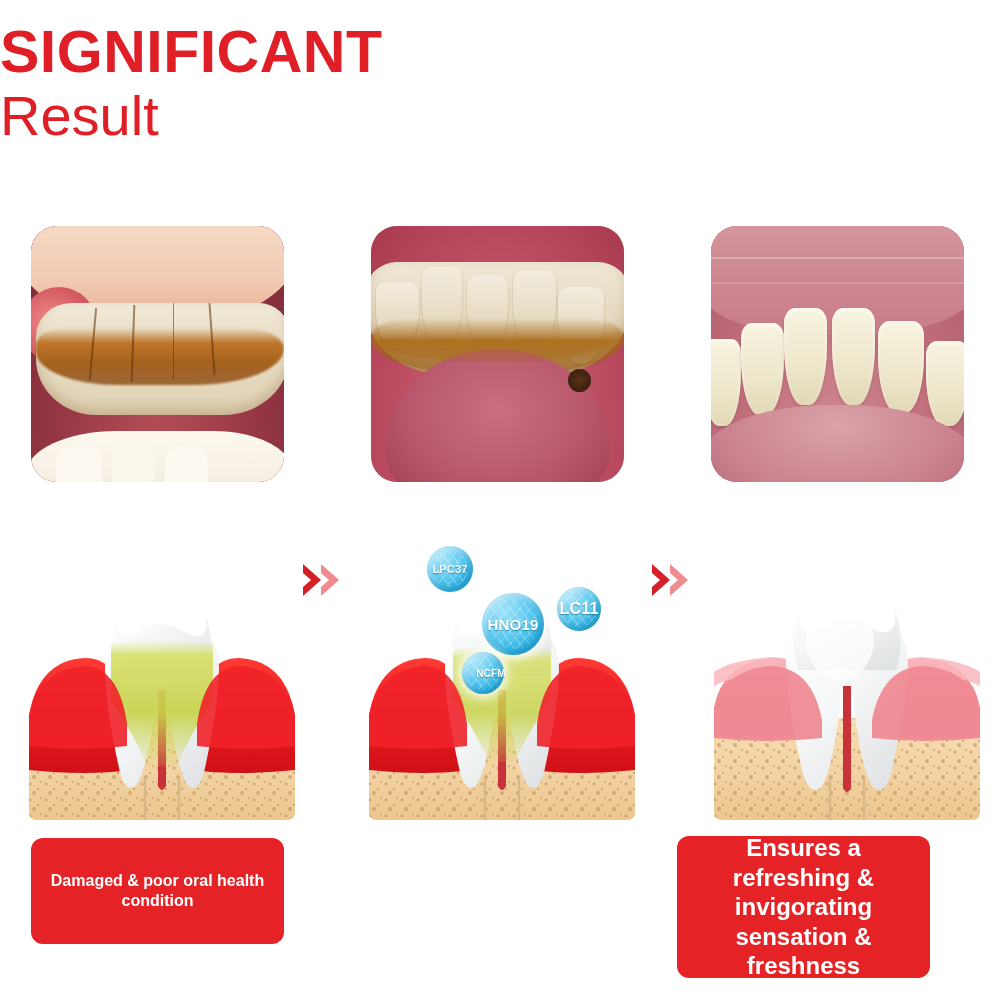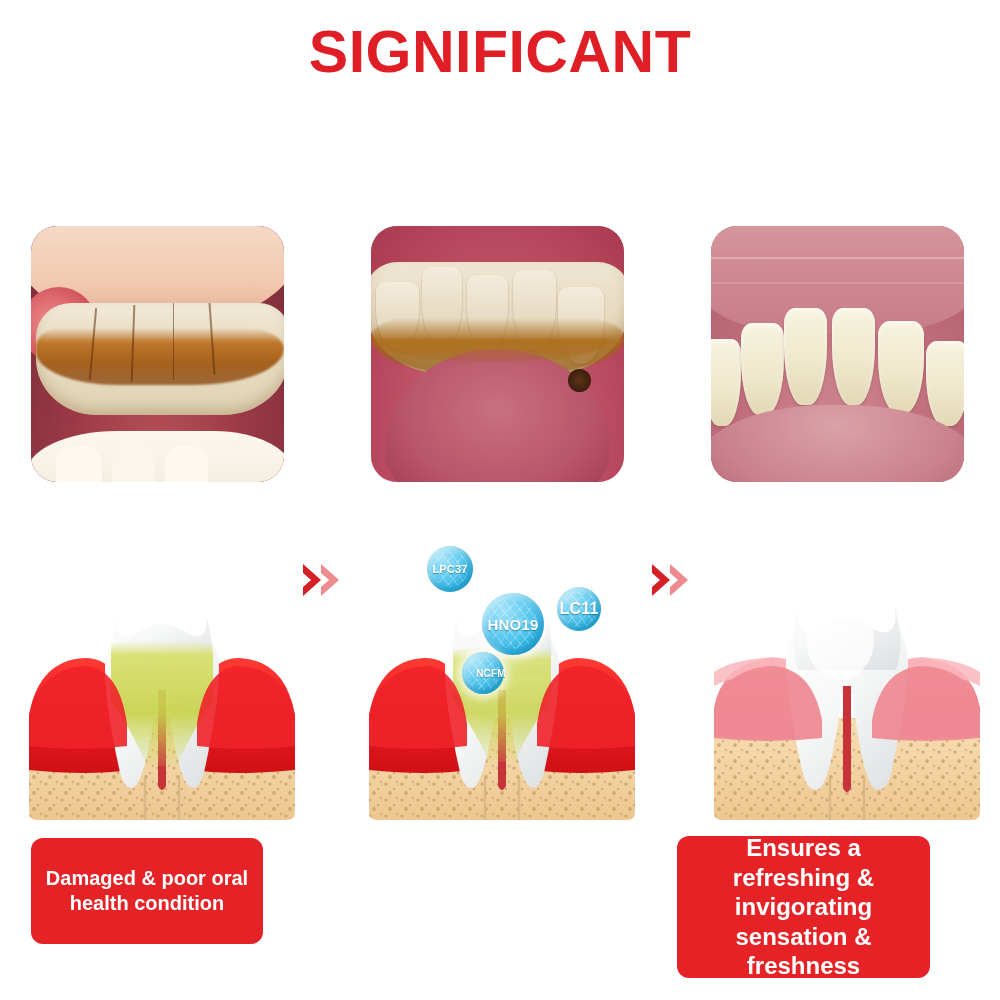--- a/index.html
+++ b/index.html
@@ -5,21 +5,21 @@
   * { box-sizing: border-box; margin: 0; padding: 0; }
   html, body {
     width: 1000px; height: 1000px;
     background: #ffffff;
     font-family: "Liberation Sans", sans-serif;
     overflow: hidden;
   }
   .page { position: relative; width: 1000px; height: 1000px; background: #fff; }
 
   
-  .title-block { position: absolute; left: 0; top: 22px; width: 1000px; text-align: center; }
+  .title-block { position: absolute; left: 0; top: 22px; width: 1000px; }
   .title-line1 {
     font-size: 59px; font-weight: 700; letter-spacing: 0.5px;
     color: #e01e26; line-height: 1.05; font-family: "Liberation Sans", sans-serif;
   }
   .title-line2 {
     font-size: 56px; font-weight: 400; color: #e01e26;
     line-height: 1.08; margin-top: 2px; font-family: "Liberation Sans", sans-serif;
   }
 
   
@@ -130,31 +130,32 @@
 
   
   .caps { position: absolute; top: 836px; left: 0; width: 1000px; height: 120px; }
   .cap {
     position: absolute; border-radius: 12px; background: #e52226;
     color: #ffffff; display: flex; align-items: center; justify-content: center;
     text-align: center; font-weight: 700; line-height: 1.23;
     padding: 6px 10px;
     font-family: "Liberation Sans", sans-serif;
   }
-  .cap.c1 { left: 31px;  top: 2px; width: 232px; height: 106px; font-size: 20px; }
+  .cap.c1 { left: 31px;  top: 2px; width: 253px; height: 106px; font-size: 16px; }
   .cap.c2 { left: 371px; top: 0px; width: 253px; height: 118px; font-size: 21.5px; }
   .cap.c3 { left: 677px; top: 0px; width: 253px; height: 142px; font-size: 24px; }
 </style>
 </head>
 <body>
 
 <div class="page">
 
   <div class="title-block">
     <div class="title-line1">SIGNIFICANT</div>
+    <div class="title-line2">Result</div>
   </div>
 
   <div class="photo-row">
 
     <div class="photo p1">
       <div class="inner">
         <div class="ph1-bg"></div>
         <div class="ph1-lip"></div>
         <div class="ph1-gumL"></div>
         <div class="ph1-teeth"></div>

